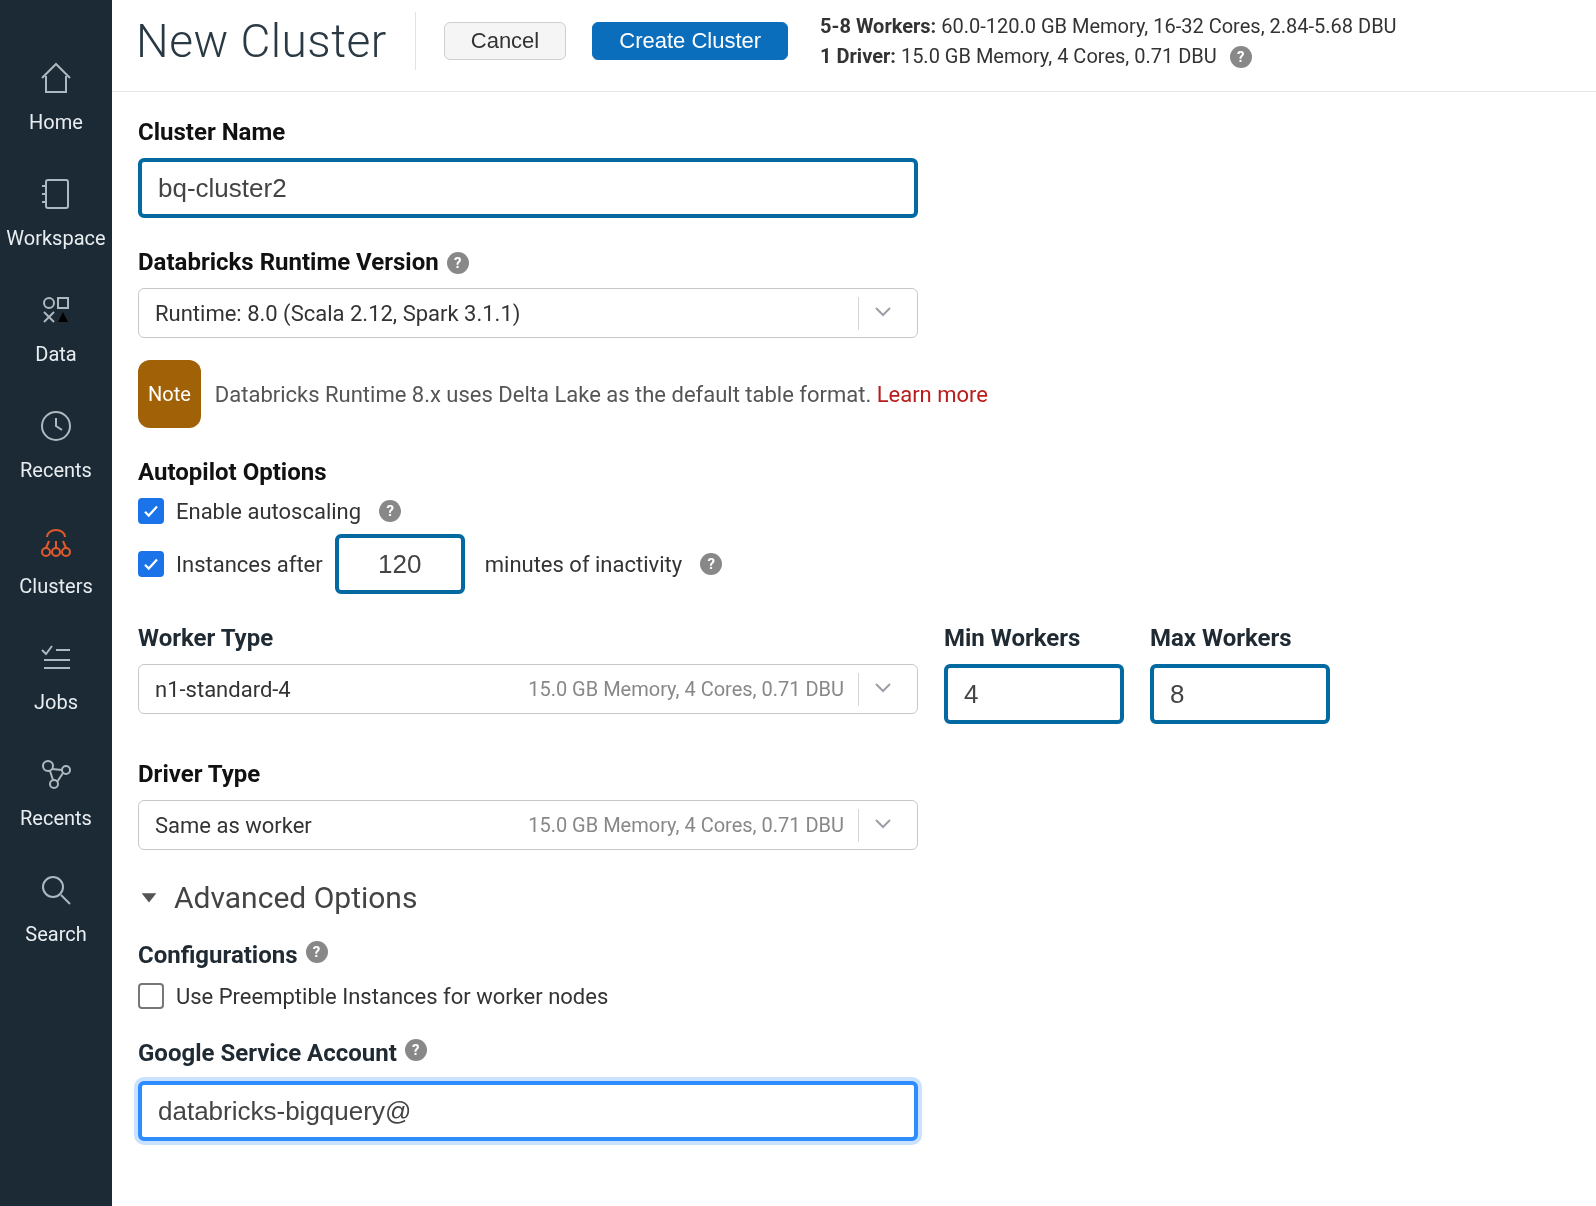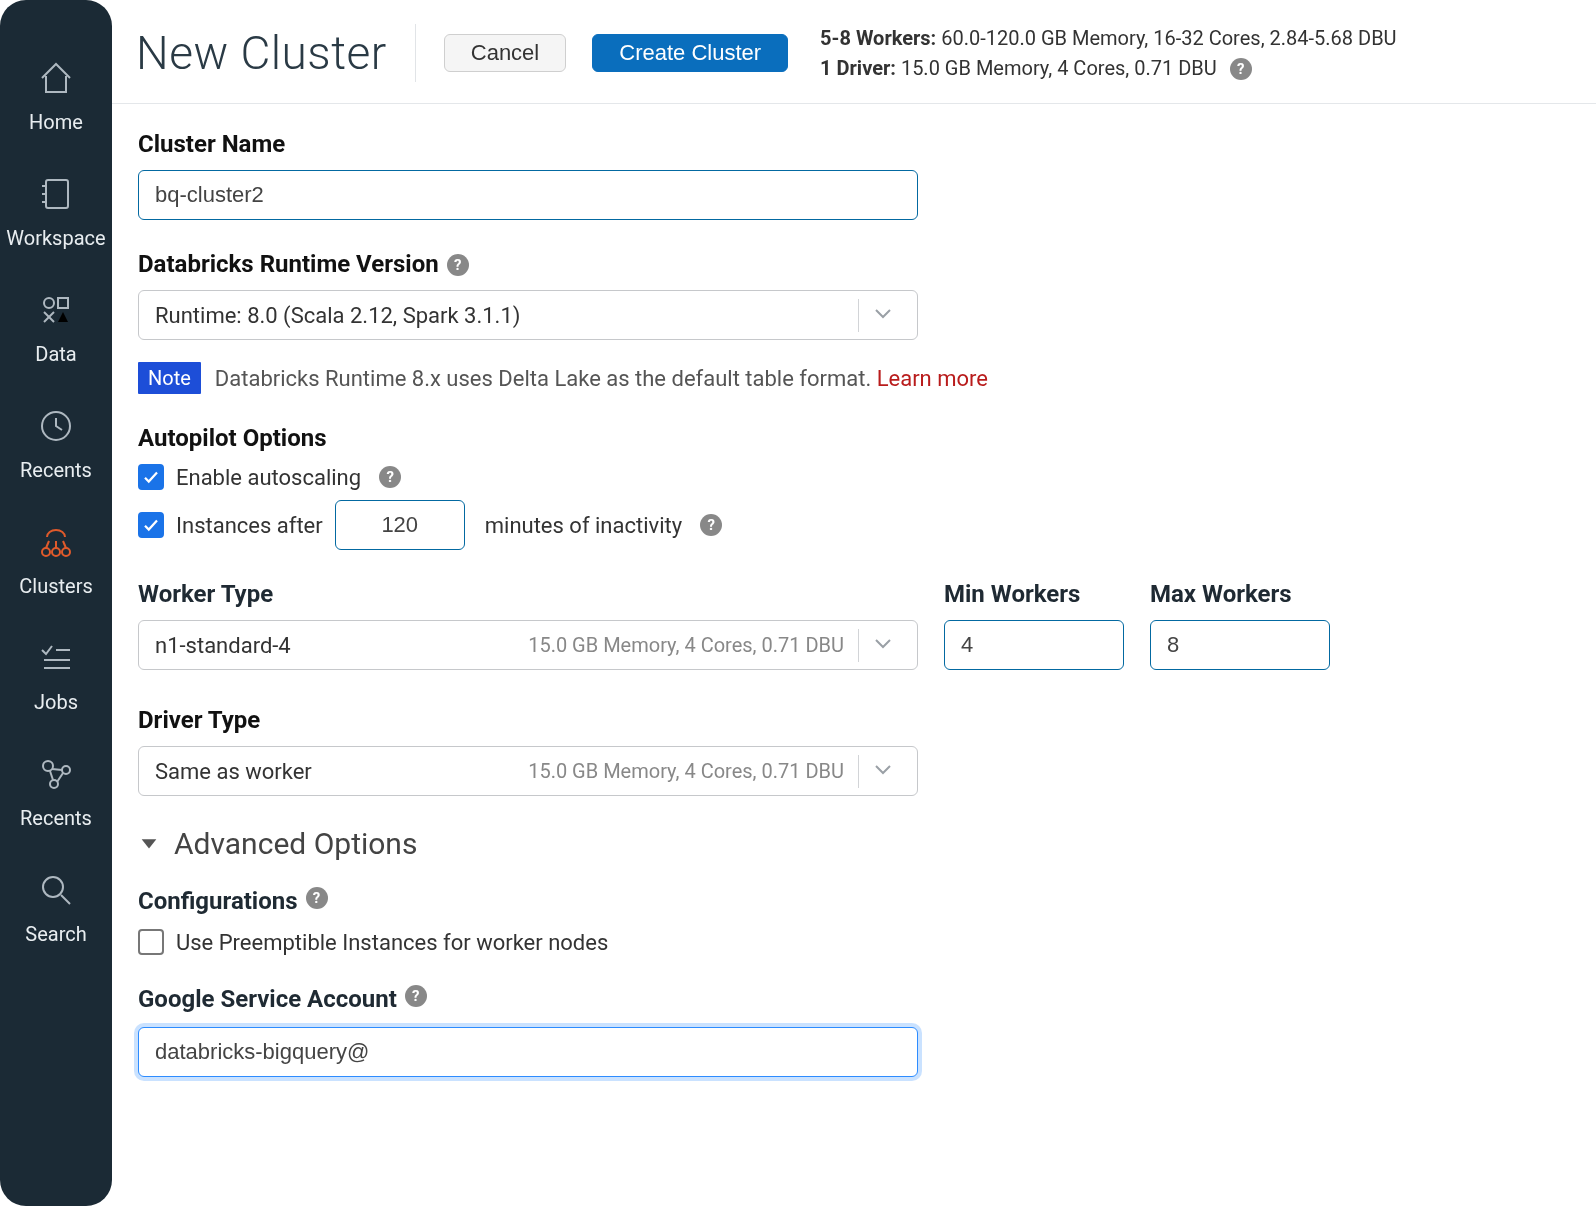--- a/index.html
+++ b/index.html
@@ -18,21 +18,20 @@
   
   .sidebar {
     width: 112px;
     background: #1b2a35;
     color: #d7dde2;
     display: flex;
     flex-direction: column;
     align-items: center;
     padding-top: 40px;
     flex-shrink: 0;
-    border-radius: 26px;
   }
   .nav-item {
     width: 100%;
     display: flex;
     flex-direction: column;
     align-items: center;
     justify-content: center;
     padding: 18px 0 22px 0;
     cursor: pointer;
     color: #aeb8c0;
@@ -54,21 +53,20 @@
 
   
   .main { flex: 1; display: flex; flex-direction: column; }
 
   .header-row {
     display: flex;
     align-items: center;
     padding: 0 24px 10px 24px;
     border-bottom: 1px solid #e4e7ea;
     height: 92px;
-    margin-top: 12px;
   }
   .page-title {
     font-size: 46px;
     font-weight: 300;
     color: #2a3a45;
     letter-spacing: .5px;
     margin-right: 28px;
   }
   .vline { width:1px; height:58px; background:#e1e4e7; margin-right:28px; }
   .btn {
@@ -86,45 +84,45 @@
     align-items:center; justify-content:center; margin-left:8px; cursor:pointer;
     vertical-align: middle;
   }
 
   .form-area { padding: 26px; overflow:auto; flex:1; }
   .section-label { font-size: 24px; font-weight:700; color:#111; margin-bottom:12px; display:flex; align-items:center; }
   .section-label .help-icon { transform: translateY(1px); }
 
   .field { margin-bottom: 30px; }
   .text-input, .num-input {
-    height: 50px;
-    border: 1px solid #0369a1;
+    height: 60px;
+    border: 4px solid #0369a1;
     border-radius: 6px;
-    font-size: 22px;
+    font-size: 26px;
     padding: 0 16px;
     color:#444;
     background:#fff;
   }
   .w-780 { width:780px; }
   .w-180 { width:180px; }
   .w-130 { width:130px; text-align:center; }
 
   .select {
     display:flex; align-items:center; justify-content:space-between;
     height:50px; width:780px;
     border:1px solid #c6c8cb; border-radius:6px;
     padding:0 10px 0 16px; font-size:22px; color:#333; cursor:pointer;
   }
   .select .select-right { display:flex; align-items:center; color:#888; font-size:20px;}
   .select .chev { border-left:1px solid #d2d4d7; padding:2px 12px; margin-left:14px;}
   .select .chev svg { width:24px; height:24px; }
   .select .chev svg polyline { stroke:#9aa0a6; stroke-width:2; fill:none; }
 
   .note-row { display:flex; align-items:center; font-size:22px; color:#555; margin-top:22px; margin-bottom:8px;}
-  .badge-note { background:#1d4ed8; color:#fff; border-radius:1px; padding:4px 10px; font-size:20px; margin-right:14px;}
+  .badge-note { background:#a16207; color:#fff; border-radius:12px; padding:22px 10px; font-size:20px; margin-right:14px;}
   .link { color:#b91c1c; cursor:pointer; }
 
   .checkbox-row { display:flex; align-items:center; font-size:22px; margin:10px 0; }
   .cb { width:26px; height:26px; border-radius:4px; border:2px solid #1a73e8; background:#1a73e8; display:inline-flex; align-items:center; justify-content:center; margin-right:12px; cursor:pointer; flex-shrink:0;}
   .cb.unchecked { background:#fff; border-color:#777; }
   .cb svg { width:18px; height:18px; }
   .cb svg polyline { stroke:#fff; stroke-width:3; fill:none; }
 
   .inline-text { color:#333; }
   .inline-suffix { margin-left:14px; color:#333; }

